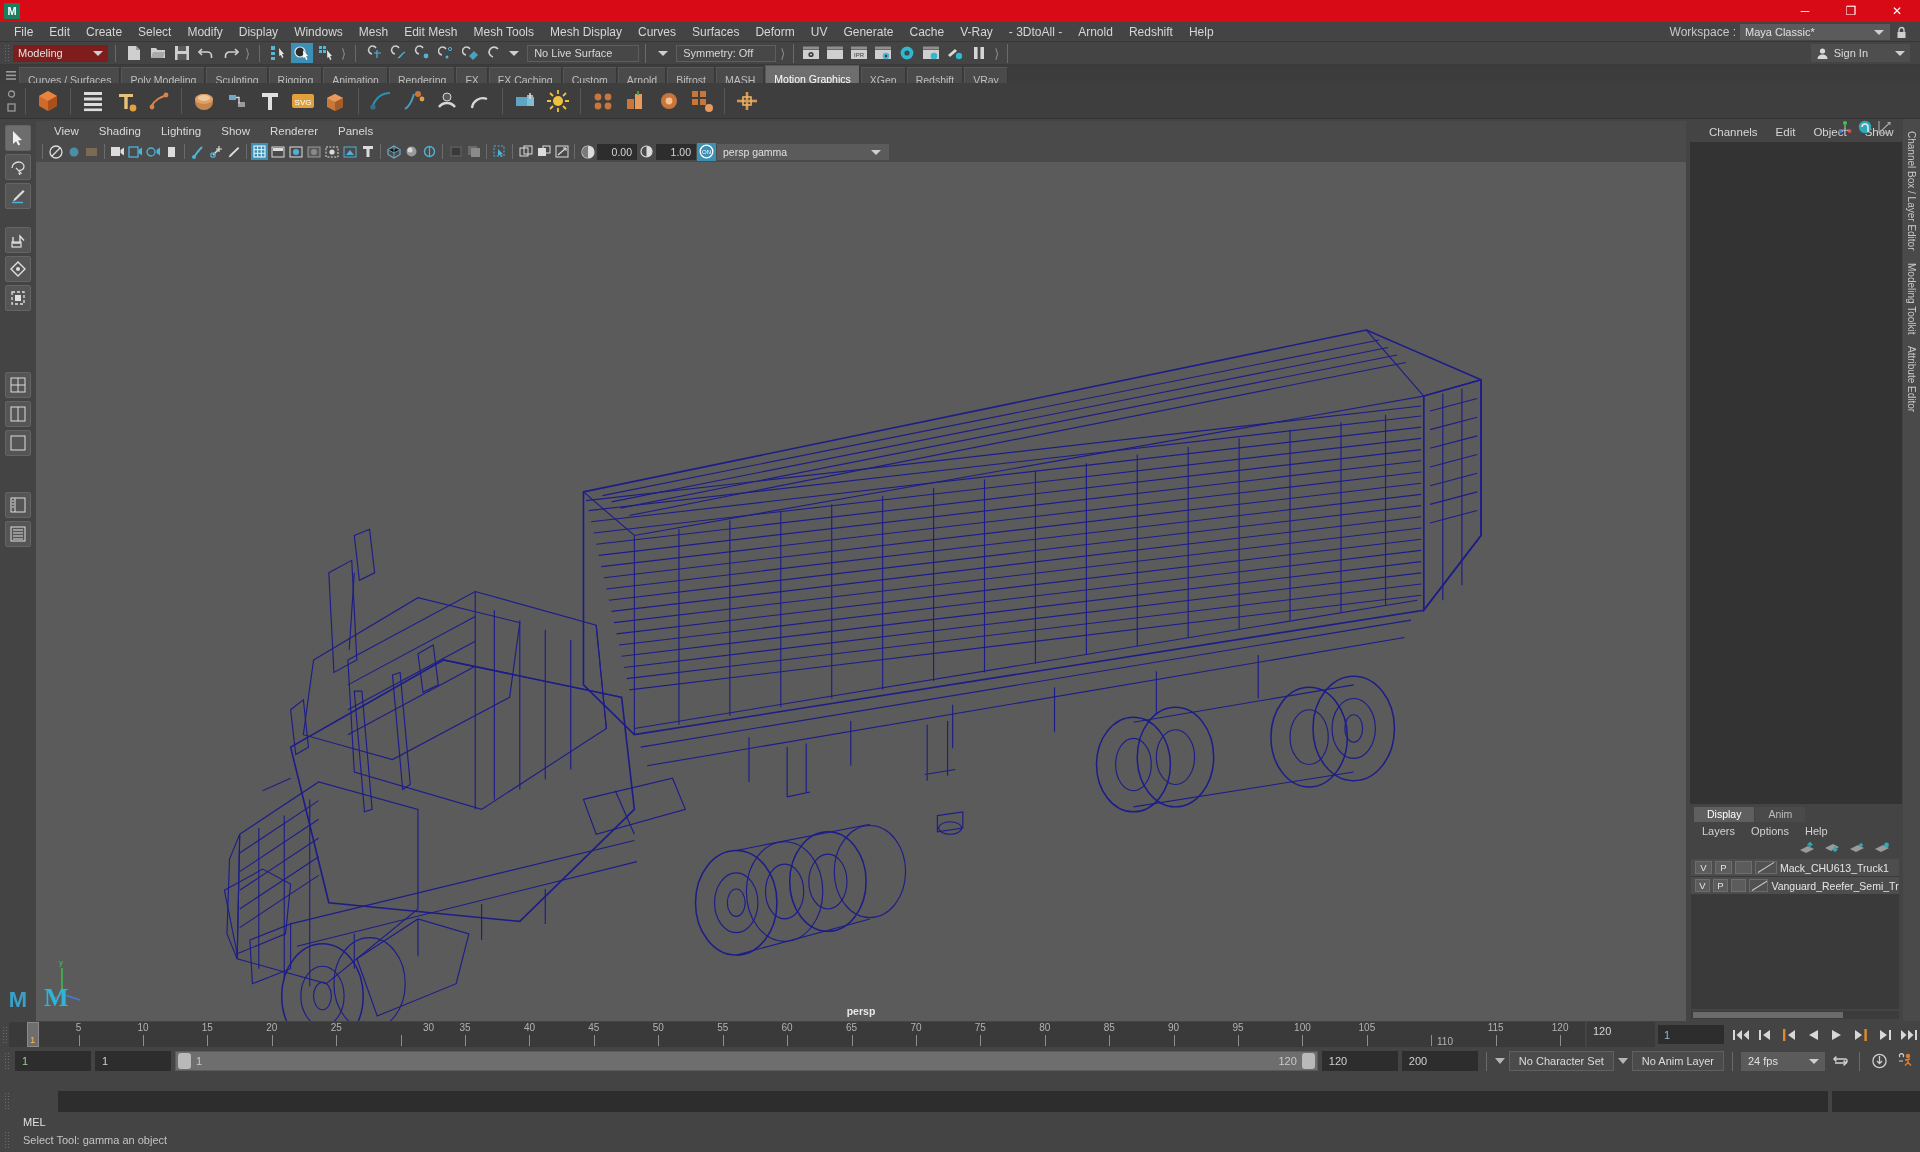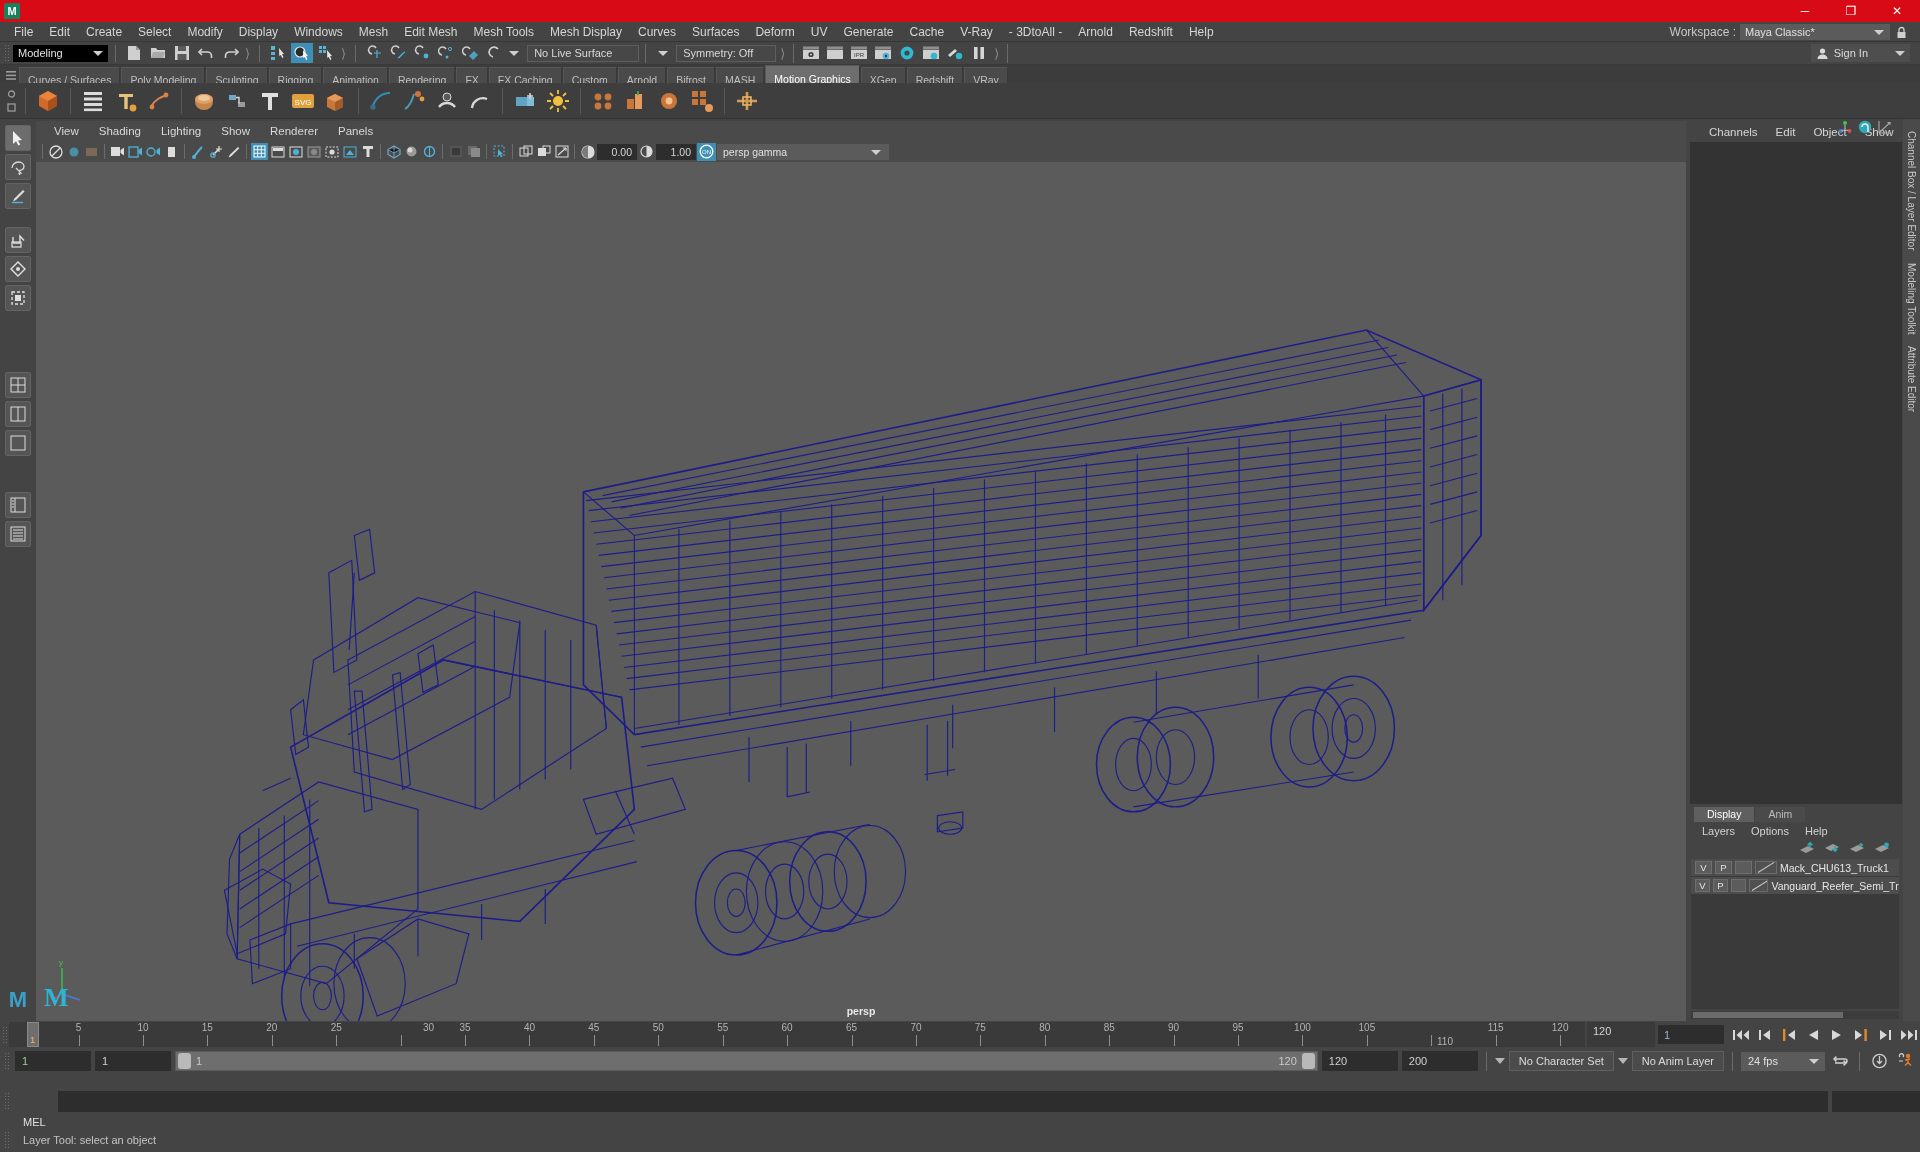--- a/index.html
+++ b/index.html
@@ -44,21 +44,21 @@
   .caret { width: 0; height: 0; border-left: 5px solid transparent; border-right: 5px solid transparent; border-top: 5px solid #cfcfcf; }
   .lock-icon { width: 14px; height: 16px; display:flex; align-items:center; justify-content:center; color:#cfcfcf; font-size: 12px; }
 
   
   .statusbar {
     height: 23px; background: #444444; flex: 0 0 23px; display: flex; align-items: center;
     padding-left: 4px; gap: 2px; position: relative; border-bottom: 1px solid #3a3a3a;
   }
   .grip { width: 7px; height: 18px; background-image: radial-gradient(#777 0.9px, transparent 1px); background-size: 3px 3px; opacity: .8; }
   .menuset {
-    background: #000000; width: 95px; height: 17px; font-size: 11px; color: #e2e2e2;
+    background: #7f1d1d; width: 95px; height: 17px; font-size: 11px; color: #e2e2e2;
     display: flex; align-items: center; padding-left: 5px; position: relative;
   }
   .menuset .caret { position: absolute; right: 5px; top: 6px; }
   .sep { width: 1px; height: 17px; background: #6a6a6a; margin: 0 5px; }
   .sep-tall { width: 1px; height: 19px; background: #6a6a6a; margin: 0 4px; }
   .ibtn { width: 22px; height: 20px; display: flex; align-items: center; justify-content: center; color: #c8c8c8; }
   .ibtn.on { background: #3e8fb5; }
   .brk { color:#8a8a8a; font-size: 13px; padding: 0 2px; }
   .txtfield {
     background: #474747; border: 1px solid #5e5e5e; height: 17px; font-size: 11px;
@@ -1291,16 +1291,16 @@
 
   <div class="melbar">
     <div class="grip"></div>
     <div class="mel-label">MEL</div>
     <input class="mel-input" placeholder="" style="">
     <div class="mel-right"></div>
   </div>
 
   <div class="statusline">
     <div class="grip"></div>
-    <div class="status-text">Layer Tool: select an object</div>
+    <div class="status-text">Select Tool: gamma an object</div>
   </div>
 
 </div>
 
 </body></html>

